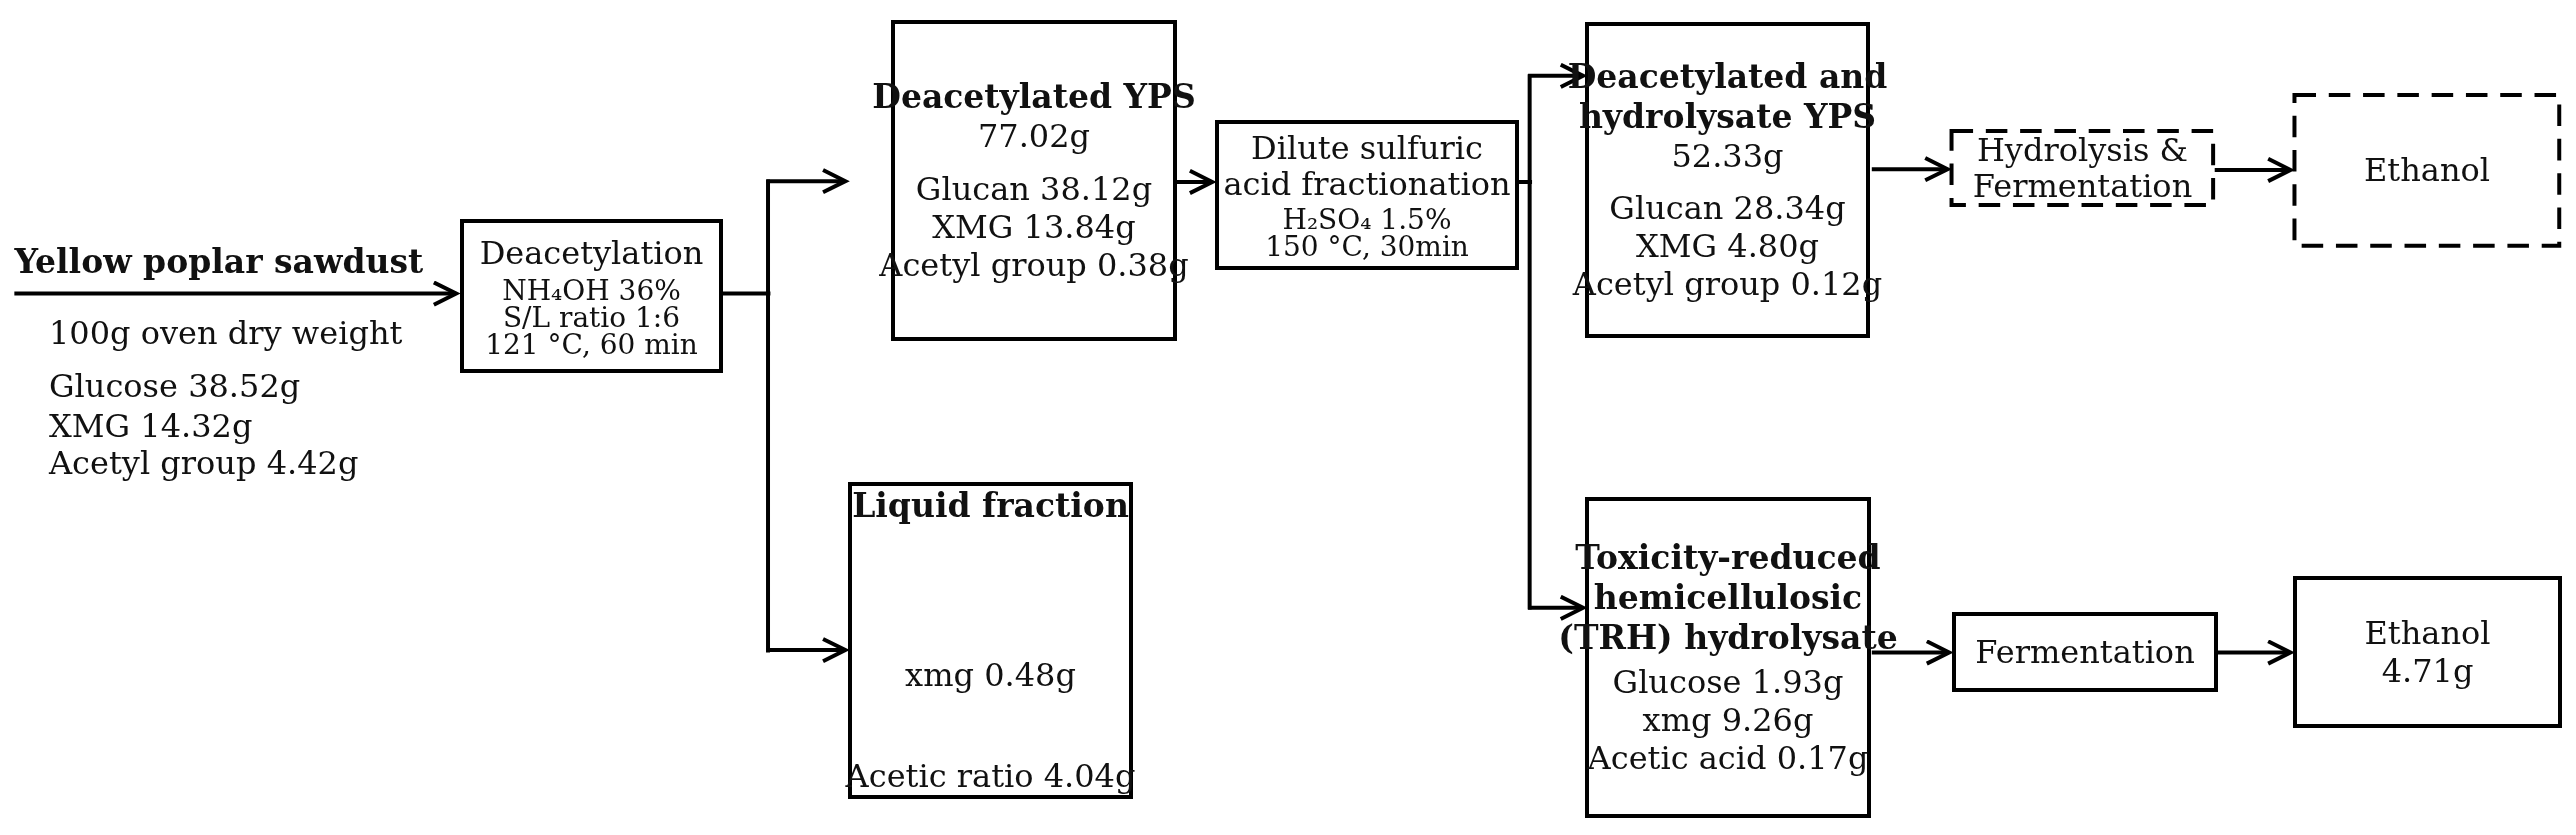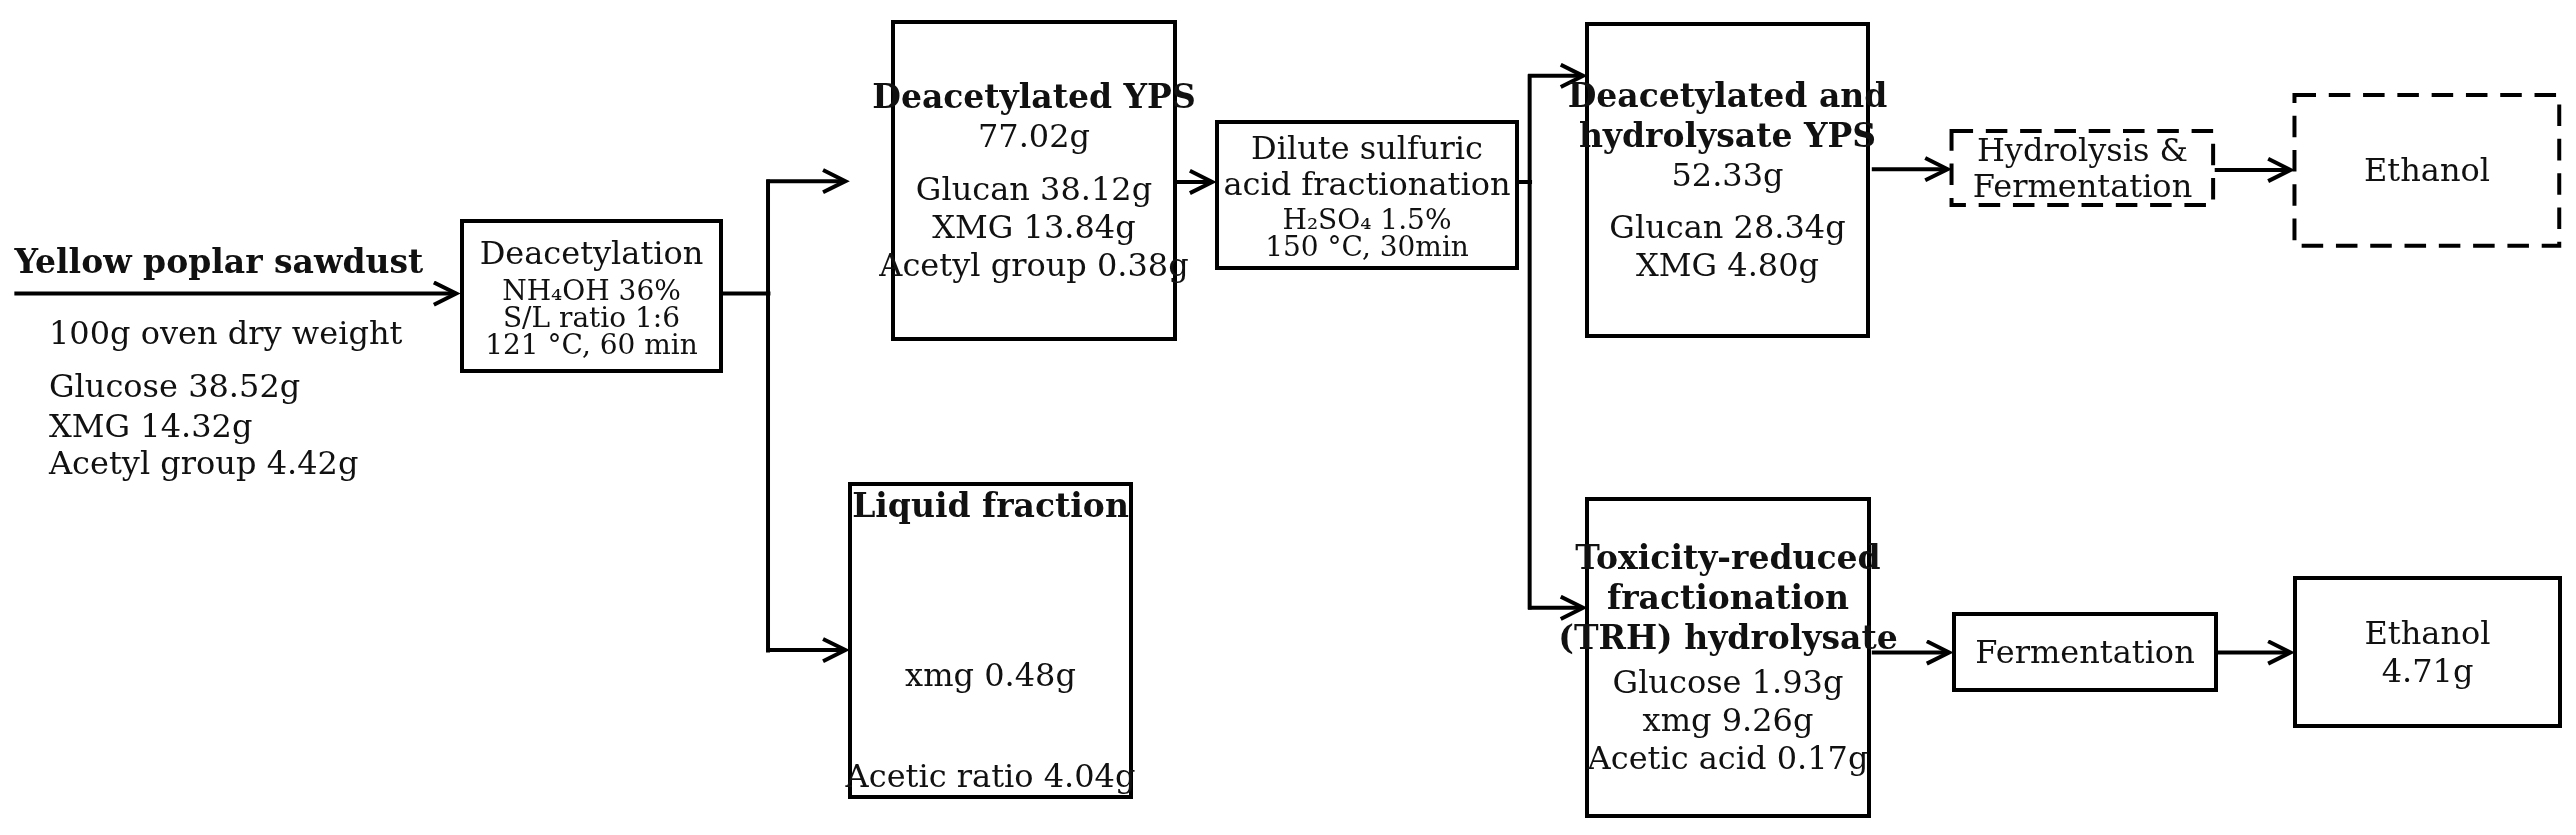--- a/index.html
+++ b/index.html
@@ -91,41 +91,42 @@
     <div class="t-small">150 °C, 30min</div>
   </div>
 
   <div class="box" style="left:1585px; top:22px; width:285px; height:316px;">
     <div class="t-bold">Deacetylated and</div>
     <div class="t-bold">hydrolysate YPS</div>
     <div class="t">52.33g</div>
     <div class="gap"></div>
     <div class="t">Glucan 28.34g</div>
     <div class="t">XMG 4.80g</div>
+    <div class="t">Acetyl group 0.12g</div>
   </div>
 
   <div class="nobox" style="left:1950px; top:129px; width:265px; height:77px;">
     <div class="t-tight">Hydrolysis &amp;</div>
     <div class="t-tight">Fermentation</div>
   </div>
 
   <div class="nobox" style="left:2293px; top:93px; width:268px; height:154px;">
     <div class="t">Ethanol</div>
   </div>
 
   <div class="box" style="left:848px; top:482px; width:285px; height:317px;justify-content:space-between;">
     <div class="t-bold">Liquid fraction</div>
     <div class="gap-sm"></div>
     <div class="t">xmg 0.48g</div>
     <div class="t">Acetic ratio 4.04g</div>
   </div>
 
   <div class="box" style="left:1585px; top:497px; width:286px; height:321px;">
     <div class="t-bold">Toxicity-reduced</div>
-    <div class="t-bold">fractionation</div>
+    <div class="t-bold">hemicellulosic</div>
     <div class="t-bold">(TRH) hydrolysate</div>
     <div class="gap-sm"></div>
     <div class="t">Glucose 1.93g</div>
     <div class="t">xmg 9.26g</div>
     <div class="t">Acetic acid 0.17g</div>
   </div>
 
   <div class="box" style="left:1952px; top:612px; width:266px; height:80px;">
     <div class="t">Fermentation</div>
   </div>

